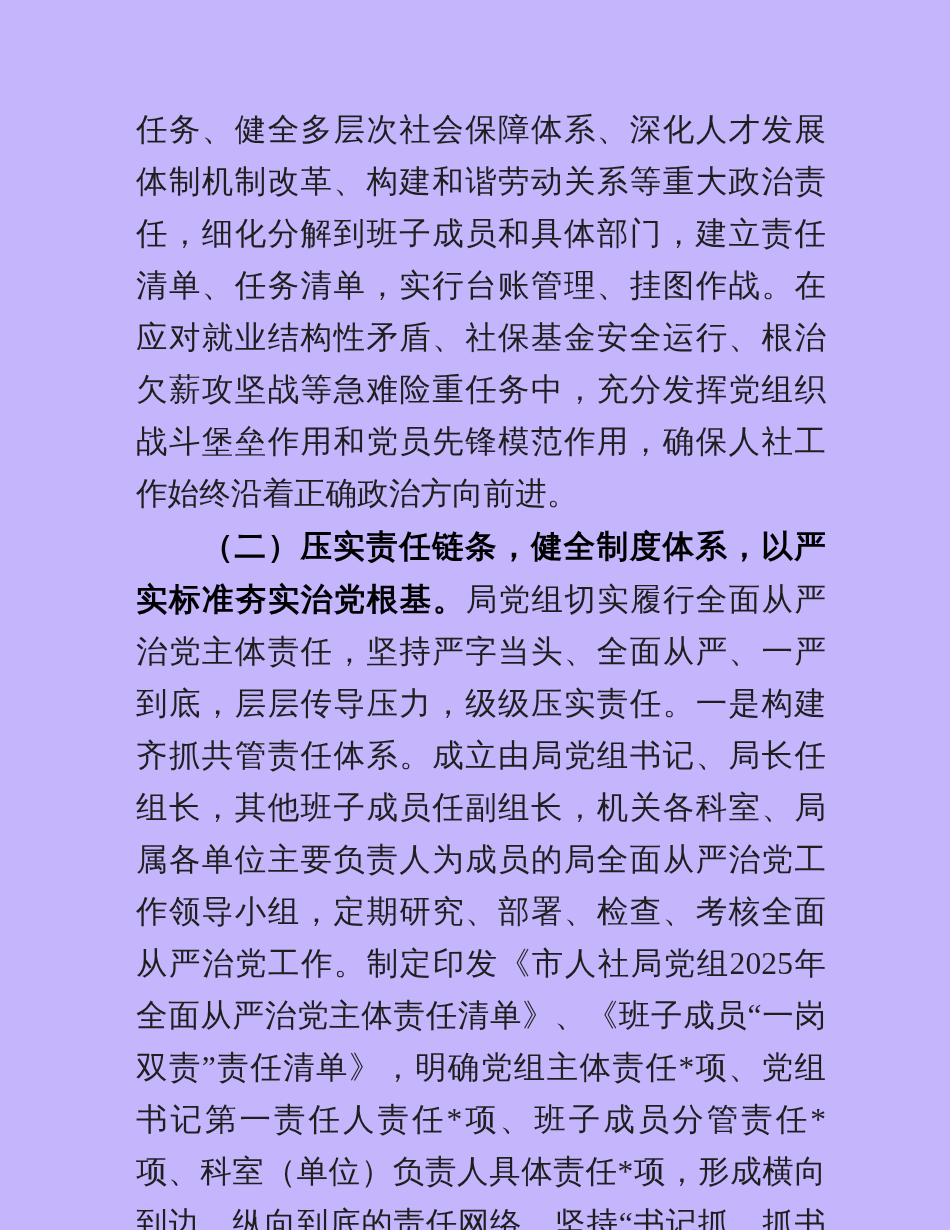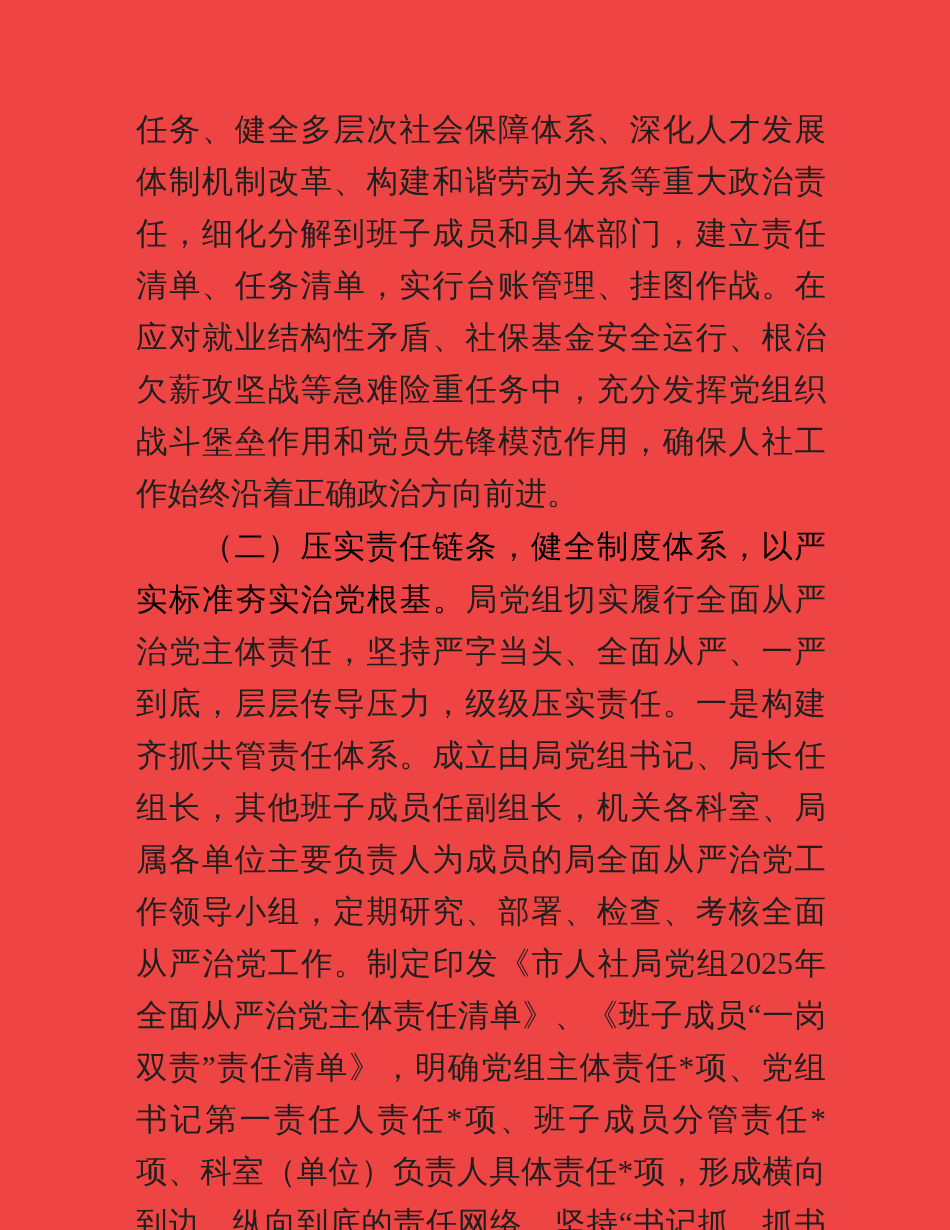--- a/index.html
+++ b/index.html
@@ -10,21 +10,21 @@
   }
 
   body {
     font-family: "Liberation Serif", "DejaVu Serif", serif;
   }
 
   .page {
     position: relative;
     width: 950px;
     height: 1230px;
-    background: #ef4444;
+    background: #c4b5fd;
     overflow: hidden;
     box-sizing: border-box;
   }
 
   .doc-body {
     position: absolute;
     left: 136px;
     top: 104px;
     width: 690px;
   }
@@ -48,21 +48,21 @@
   
   .run-body {
     font-family: "Liberation Serif", "DejaVu Serif", serif;
     font-weight: 400;
     color: #1f1f1f;
   }
 
   
   .run-heading {
     font-family: "Liberation Sans", "DejaVu Sans", sans-serif;
-    font-weight: 400;
+    font-weight: 700;
     color: #000000;
     letter-spacing: 0.2px;
   }
 
   .para + .para {
     margin-top: 0;
   }
 
   .sp2::before {
     content: "\3000\3000";

